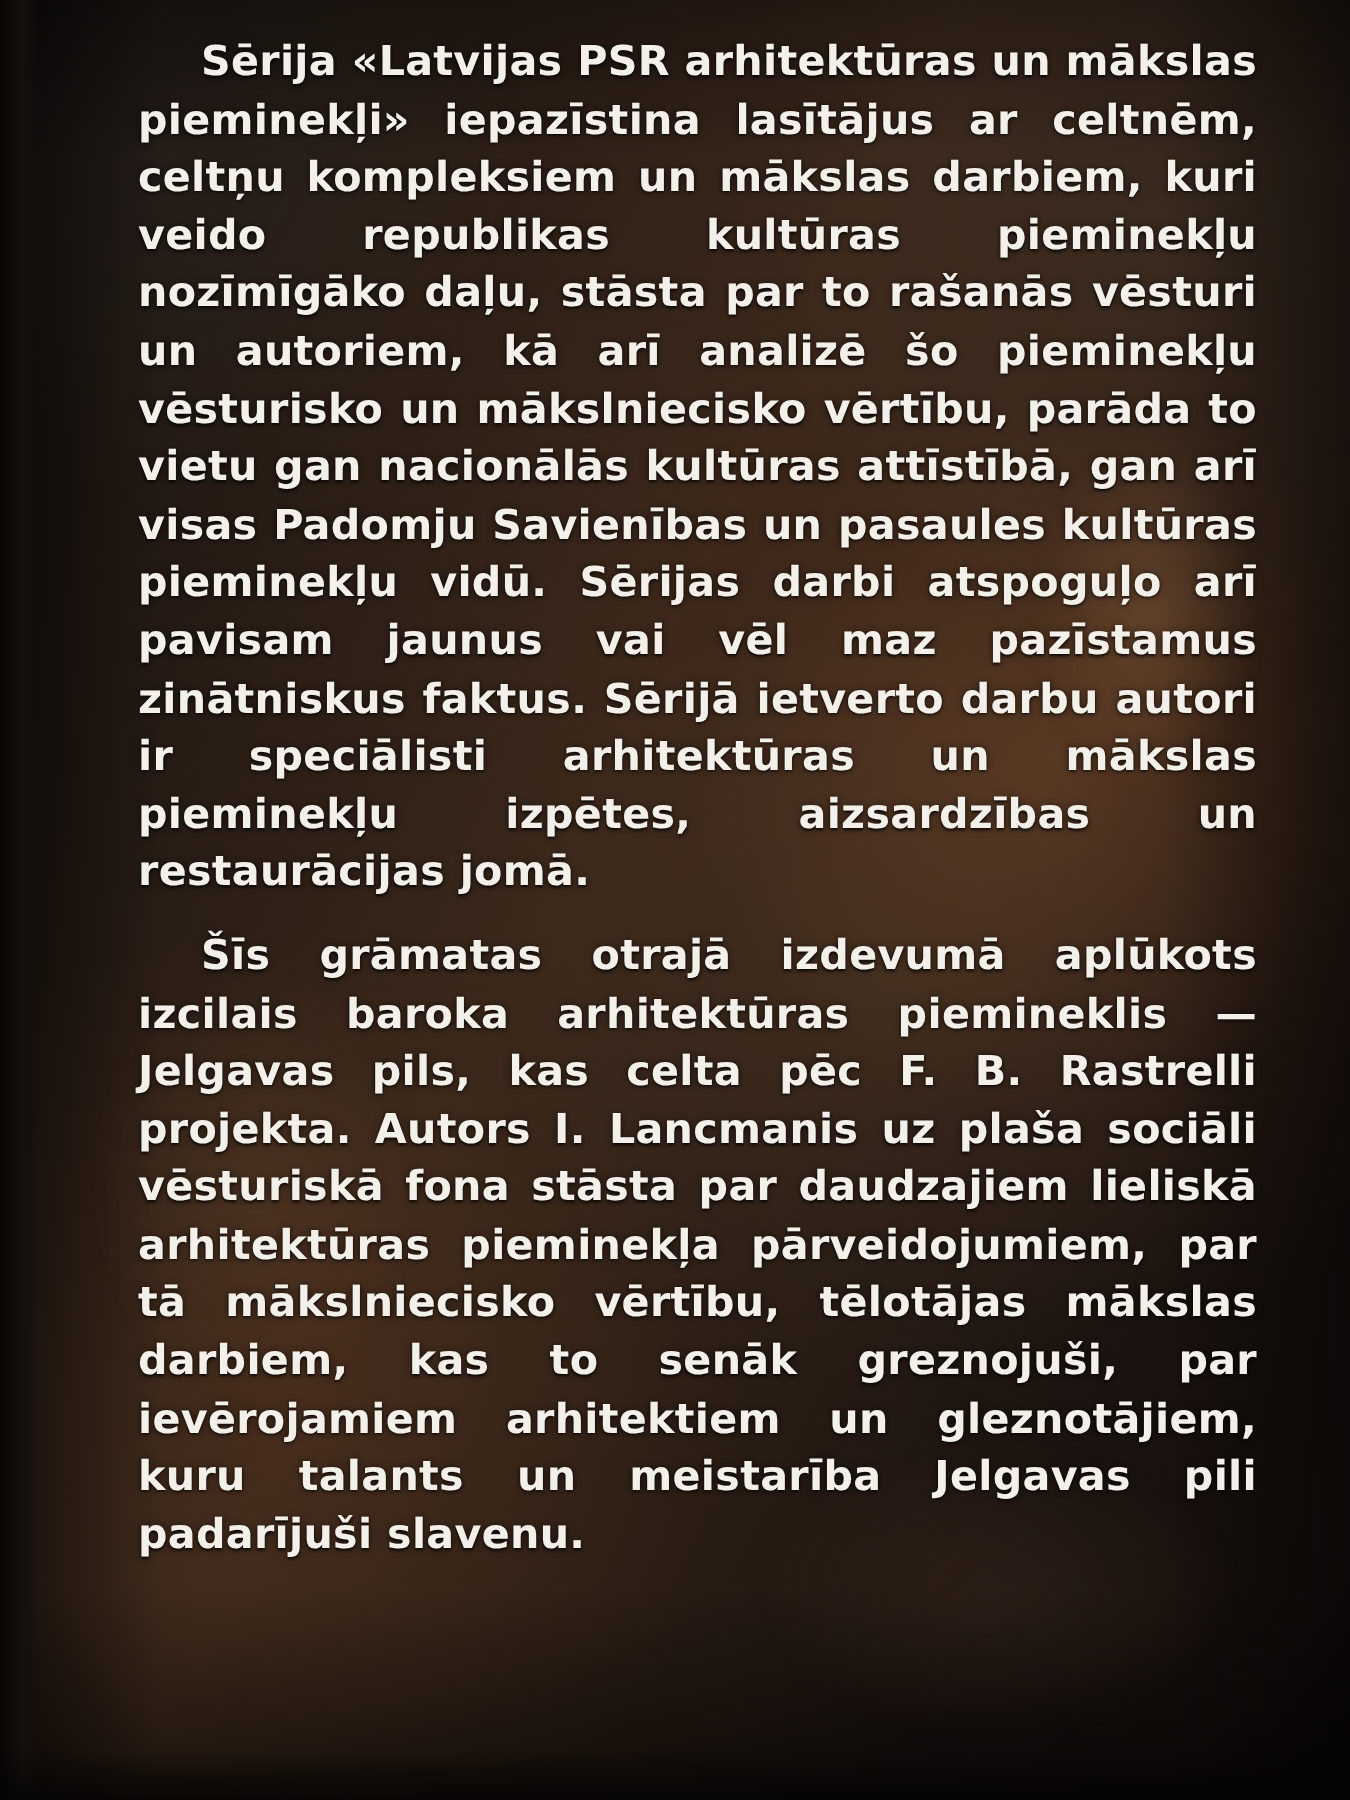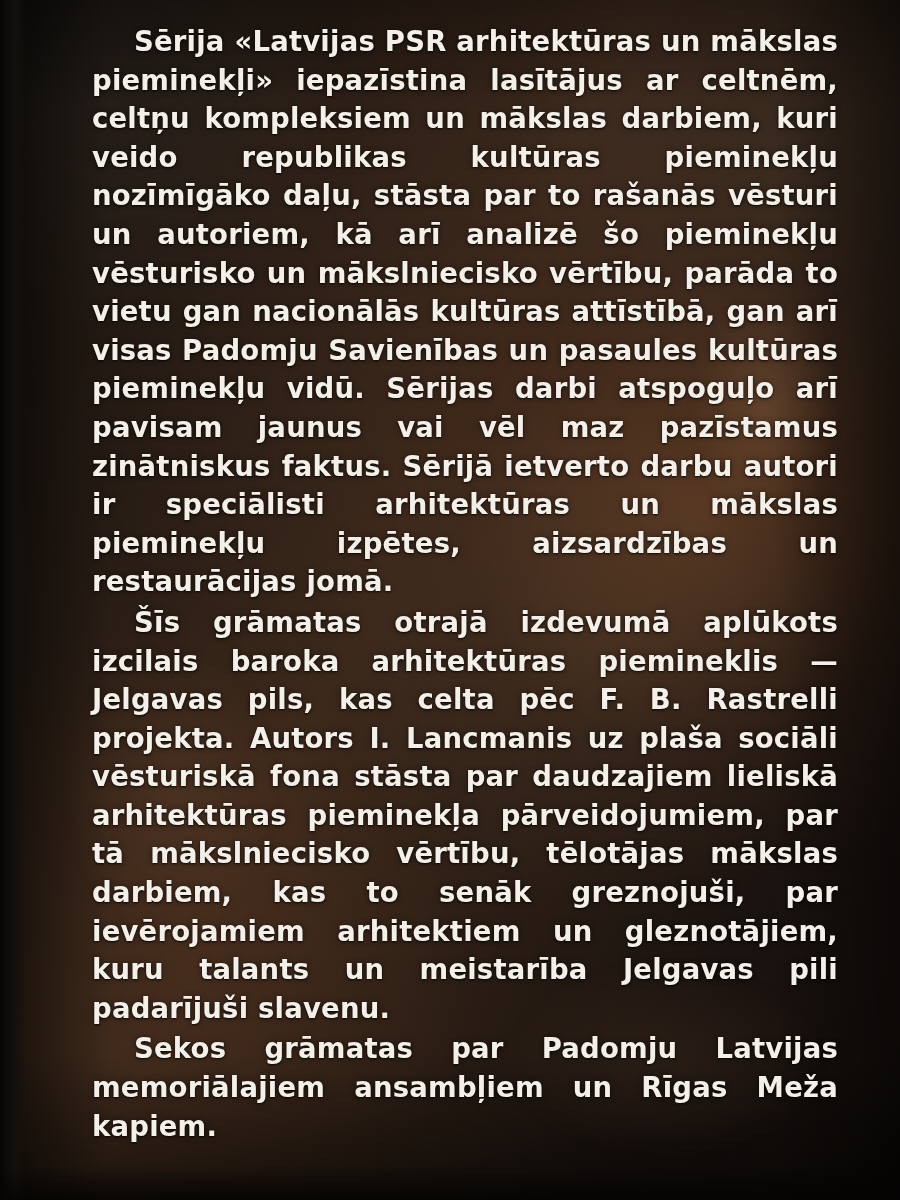--- a/index.html
+++ b/index.html
@@ -58,21 +58,21 @@
     letter-spacing: 0.2px;
     text-align: justify;
     text-justify: inter-word;
     font-weight: bold;
     text-shadow:
       0 1px 2px rgba(0,0,0,0.75),
       0 0 6px rgba(0,0,0,0.45);
     margin: 0 0 0 0;
   }
   .para + .para {
-    margin-top: 2px;
+    margin-top: 17px;
   }
   .para .indent {
     display: inline-block;
     width: 42px;
   }
   .watermark {
     position: absolute;
     left: 420px;
     top: 1148px;
     width: 430px;
@@ -120,19 +120,18 @@
 <div id="page">
 
   <div class="edge-left"></div>
   <div class="scuff scuff-a"></div>
   <div class="scuff scuff-b"></div>
   <div class="scuff scuff-c"></div>
 
   <div class="blurb">
     <p class="para"><span class="indent"></span><span>Sērija «Latvijas PSR arhitektūras un mākslas pieminekļi» iepazīstina lasītājus ar celtnēm, celtņu kompleksiem un mākslas darbiem, kuri veido republikas kultūras pieminekļu nozīmīgāko daļu, stāsta par to rašanās vēsturi un autoriem, kā arī analizē šo pieminekļu vēsturisko un mākslniecisko vērtību, parāda to vietu gan nacionālās kultūras attīstībā, gan arī visas Padomju Savienības un pasaules kultūras pieminekļu vidū. Sērijas darbi atspoguļo arī pavisam jaunus vai vēl maz pazīstamus zinātniskus faktus. Sērijā ietverto darbu autori ir speciālisti arhitektūras un mākslas pieminekļu izpētes, aizsardzības un restaurācijas jomā.</span></p>
     <p class="para"><span class="indent"></span><span>Šīs grāmatas otrajā izdevumā aplūkots izcilais baroka arhitektūras piemineklis — Jelgavas pils, kas celta pēc F. B. Rastrelli projekta. Autors I. Lancmanis uz plaša sociāli vēsturiskā fona stāsta par daudzajiem lieliskā arhitektūras pieminekļa pārveidojumiem, par tā mākslniecisko vērtību, tēlotājas mākslas darbiem, kas to senāk greznojuši, par ievērojamiem arhitektiem un gleznotājiem, kuru talants un meistarība Jelgavas pili padarījuši slavenu.</span></p>
-    <p class="para"><span class="indent"></span><span>Sekos grāmatas par Padomju Latvijas memoriālajiem ansambļiem un Rīgas Meža kapiem.</span></p>
   </div>
 
   <div class="edge-bottom"></div>
 
 
 </div>
 
 </body></html>

